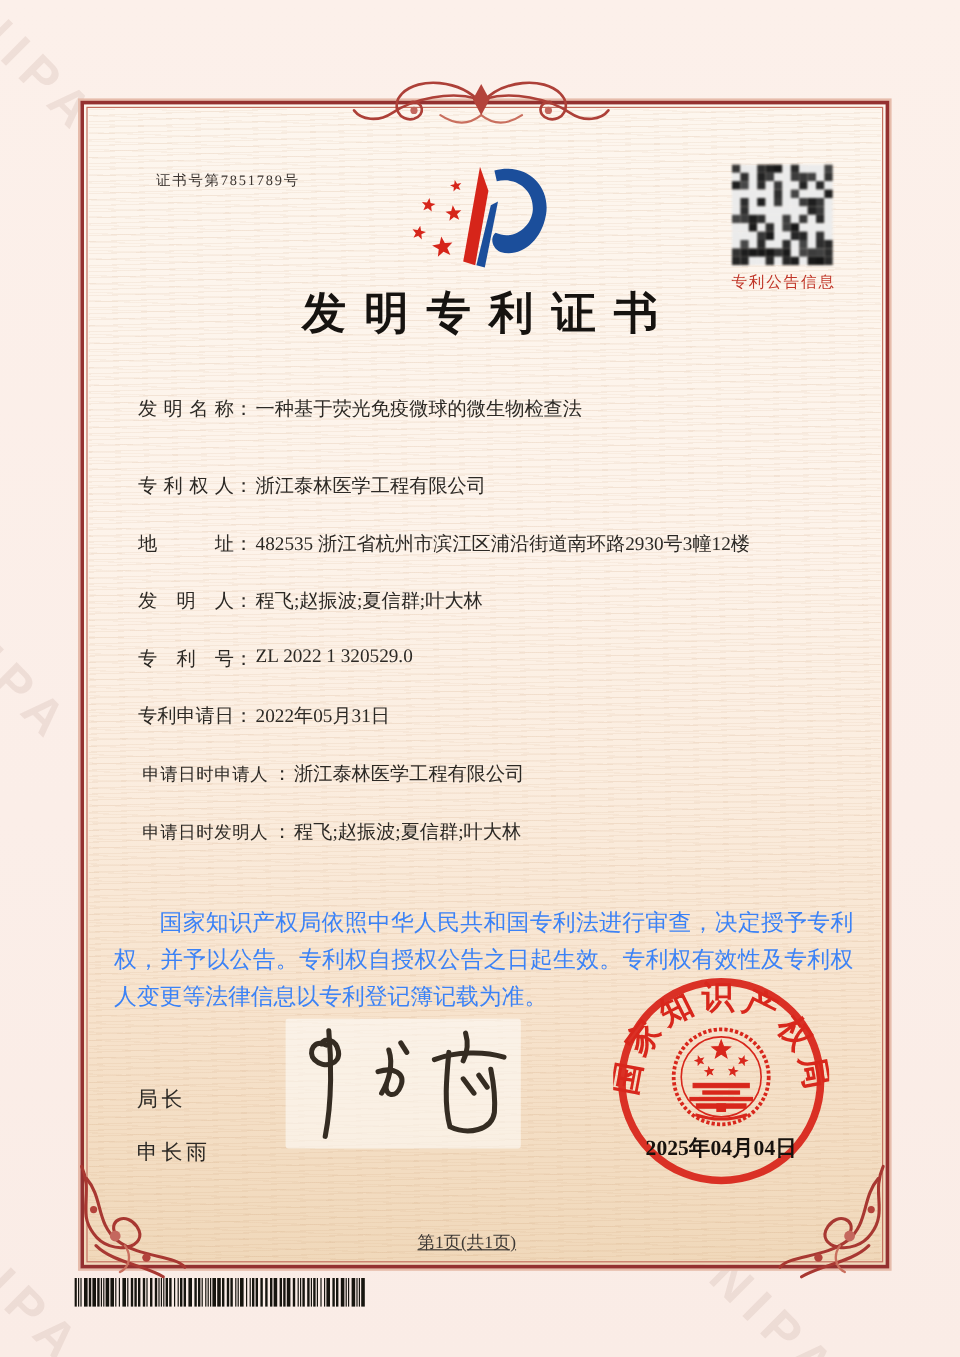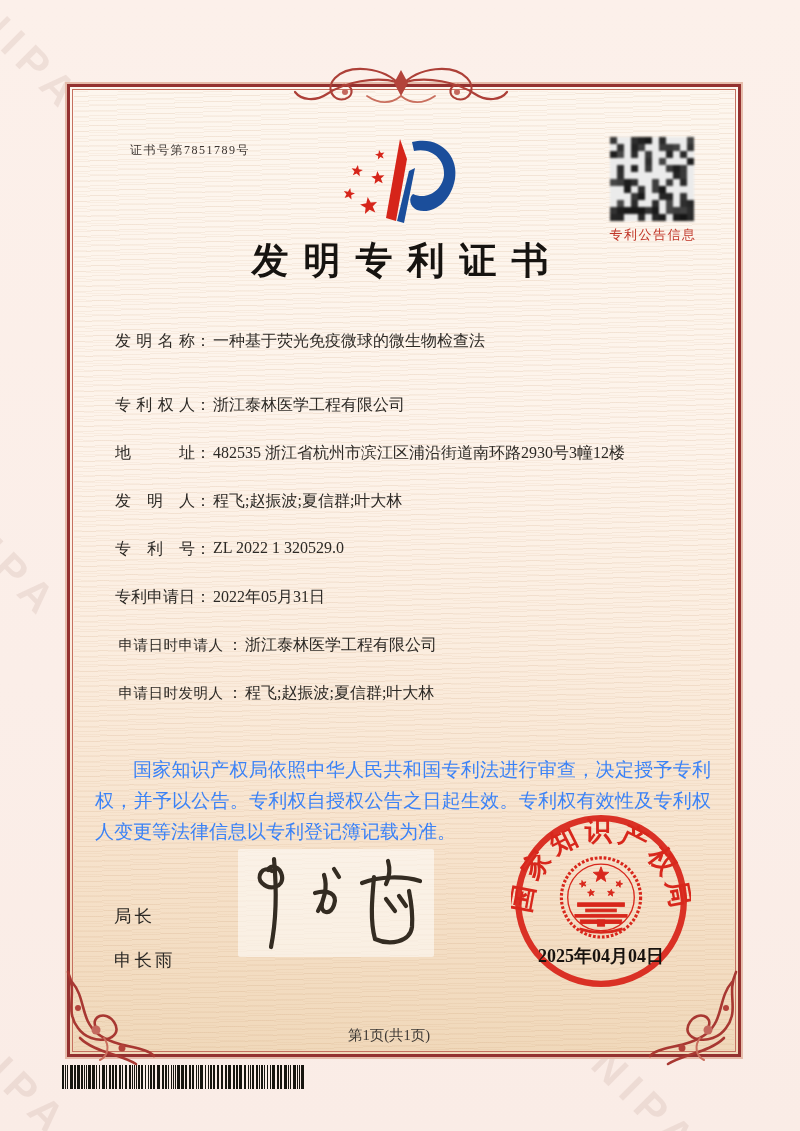--- a/index.html
+++ b/index.html
@@ -44,21 +44,21 @@
   .row .val{display:inline-block;padding-left:2px;vertical-align:top;}
   .pair-right{position:absolute;left:340px;top:0;}
   .pair-right .lbl2{display:inline-block;vertical-align:top;}
   .statement{left:95px;top:754px;width:616px;font-size:19px;line-height:31px;
     text-align:justify;text-indent:2em;color:#3b82f6;}
   .sig-role{left:114px;top:884px;font-size:17.5px;letter-spacing:3px;margin-top:20px;}
   .sig-name{left:114px;top:948px;font-size:17.5px;letter-spacing:3px;}
   .sig-box{left:238px;top:849px;width:196px;height:108px;background:rgba(254,252,248,.6);
     border-radius:2px;}
   .seal{left:511px;top:811px;width:180px;height:180px;z-index:4;}
-  .footer-page{left:0;top:1026px;width:778px;text-align:center;font-size:14.5px;color:#3d3834;}
+  .footer-page{left:0;top:1026px;width:778px;text-align:center;font-size:14.5px;color:#3d3834;text-decoration:underline;}
   .barcode{left:62px;top:1065px;width:245px;height:24px;z-index:3;}
   .ornament-top{left:287px;top:52px;width:228px;height:62px;z-index:4;}
   .ornament-bl{left:50px;top:968px;width:112px;height:102px;z-index:4;}
   .ornament-br{left:642px;top:968px;width:112px;height:102px;z-index:4;transform:scaleX(-1);}
 </style>
 </head>
 <body>
 
 <div class="wm" style="left:-30px;top:-34px;">CNIPA</div>
 <div class="wm" style="left:205px;top:133px;">CNIPA</div>

